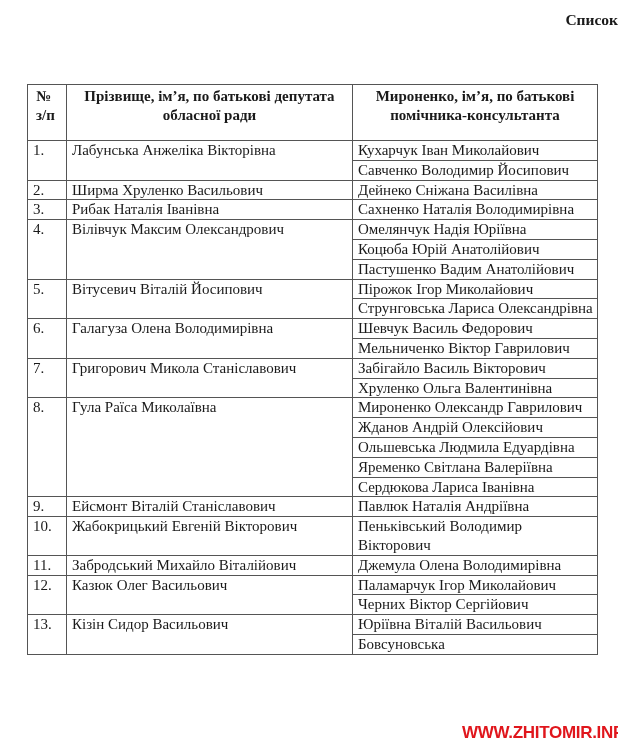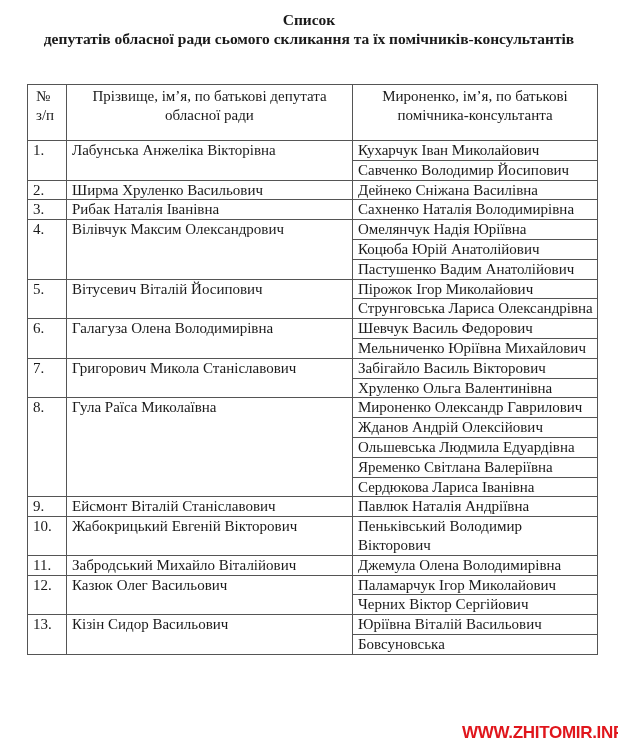--- a/index.html
+++ b/index.html
@@ -1,47 +1,46 @@
 <!DOCTYPE html>
 <html><head>
   <meta charset="utf-8">
   <style>
     html, body { margin: 0; padding: 0; background: #ffffff; }
     body {
       width: 618px; height: 750px; overflow: hidden; position: relative;
       font-family: "Liberation Serif", "DejaVu Serif", serif; color: #1a1a1a;
     }
-    .title-block { position: absolute; left: 0; top: 10px; width: 618px; text-align: center; font-weight: bold; }
+    .title-block { position: absolute; left: 0; top: 10px; width: 618px; text-align: right; font-weight: bold; }
     .title-block .line { font-size: 15.5px; line-height: 19px; }
     table.list {
       position: absolute; left: 27px; top: 84px; width: 570px;
       border-collapse: collapse; table-layout: fixed;
     }
     table.list td, table.list th {
       border: 1px solid #555; padding: 0 0 0 5px; vertical-align: top;
       font-size: 15px; line-height: 18.8px;
     }
-    table.list th { font-weight: normal; text-align: center; padding: 2px 4px 0 4px; height: 53px; }
+    table.list th { font-weight: bold; text-align: center; padding: 2px 4px 0 4px; height: 53px; }
     table.list th.num { text-align: left; padding-left: 8px; }
     col.c1 { width: 39px; } col.c2 { width: 286px; } col.c3 { width: 245px; }
     td.num { padding-left: 5px; }
     td.asst { padding-left: 4px; margin-left: 35px; }
     .watermark {
       position: absolute; left: 462px; top: 723px;
       font-family: "Liberation Sans", sans-serif; font-weight: bold;
       font-size: 17px; color: #e0161c; letter-spacing: -0.3px;
       background: rgba(255,255,255,0.55);
     }
   </style>
 </head>
 <body>
 
 <div class="title-block">
   <div class="line">Список</div>
-  <div class="line">депутатів обласної ради сьомого скликання та їх помічників-консультантів</div>
 </div>
 
 <table class="list">
   <colgroup>
       <col class="c1">
       <col class="c2">
       <col class="c3">
     </colgroup>
   <thead>
     <tr>
@@ -87,21 +86,21 @@
       </tr>
       <tr>
         <td class="asst">Струнговська Лариса Олександрівна</td>
       </tr>
       <tr>
         <td class="num" rowspan="2">6.</td>
         <td rowspan="2">Галагуза Олена Володимирівна</td>
         <td class="asst">Шевчук Василь Федорович</td>
       </tr>
       <tr>
-        <td class="asst">Мельниченко Юріївна Михайлович</td>
+        <td class="asst">Мельниченко Віктор Гаврилович</td>
       </tr>
       <tr>
         <td class="num" rowspan="2">7.</td>
         <td rowspan="2">Григорович Микола Станіславович</td>
         <td class="asst">Забігайло Василь Вікторович</td>
       </tr>
       <tr>
         <td class="asst">Хруленко Ольга Валентинівна</td>
       </tr>
       <tr>

